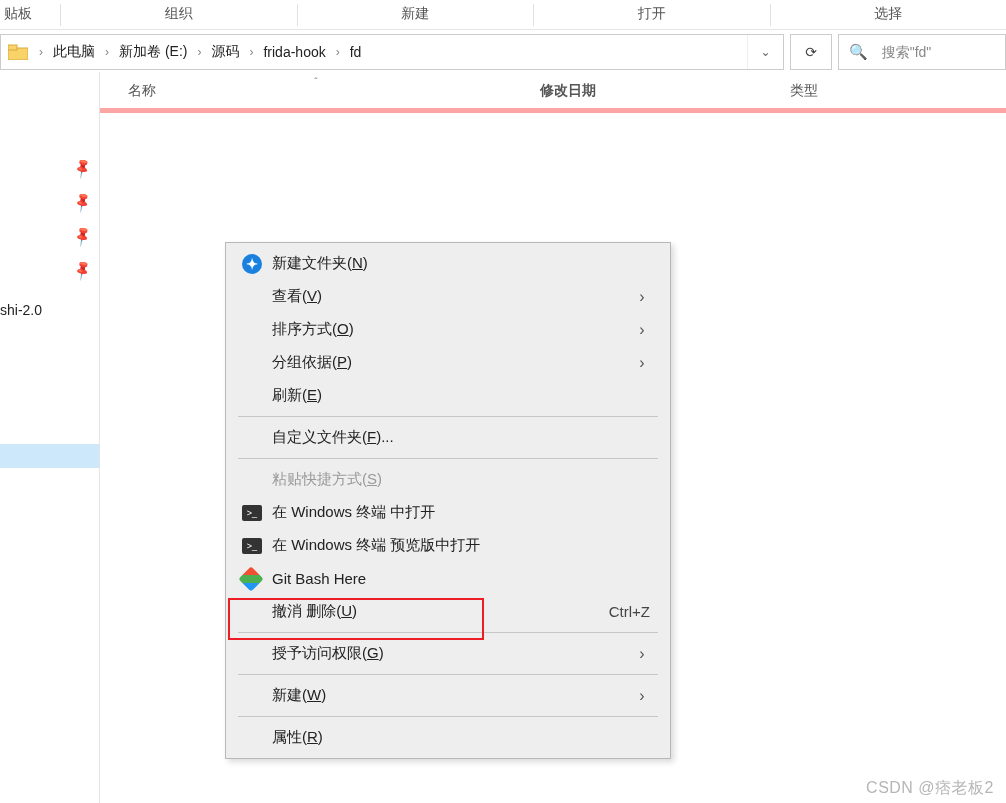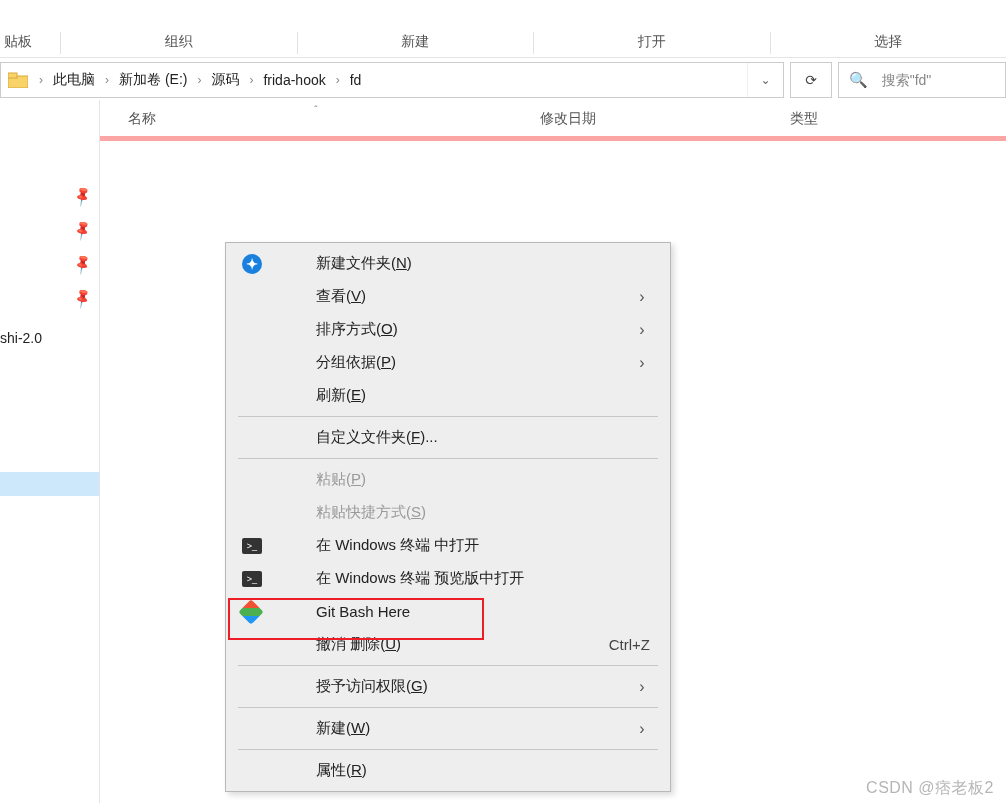--- a/index.html
+++ b/index.html
@@ -13,21 +13,20 @@
     height: 803px;
     overflow: hidden;
     position: relative;
   }
   
   .ribbon {
     display: flex;
     height: 30px;
     border-bottom: 1px solid #e5e5e5;
     position: relative;
-    margin-top: 28px;
   }
   .ribbon-tab {
     flex: 1 1 auto;
     text-align: center;
     padding-top: 5px;
     color: #555;
     font-size: 14px;
   }
   .ribbon .sep {
     width: 1px;
@@ -114,21 +113,21 @@
     position: relative;
   }
   .columns {
     display:flex;
     font-size:14px;
     color:#555;
     padding: 10px 0 8px 0;
     border-bottom: 5px solid #fca5a5;
   }
   .col-name { width: 440px; padding-left: 28px; position:relative;}
-  .col-date { width: 250px; }
+  .col-date { width: 250px; font-weight: bold; }
   .col-type { flex:1; }
   .sort-caret {
     position:absolute; top: -6px; left: 214px;
     font-size: 11px; color:#888;
   }
   .file-row {
     display:flex;
     align-items:center;
     height: 44px;
     font-size: 15px;
@@ -172,21 +171,21 @@
     height: 33px;
     padding: 0 14px 0 14px;
     position:relative;
     font-size:15px;
   }
   .menu-item.disabled { color:#9a9a9a; }
   .mi-icon {
     width: 30px;
     display:flex; align-items:center; justify-content:flex-start;
   }
-  .mi-label { flex:1;margin-left:44px; }
+  .mi-label { flex:1; }
   .mi-label u { text-decoration: underline; }
   .mi-sub {
     width: 24px; text-align:center;
     color:#555; font-size:16px;
   }
   .mi-short { color:#444; font-size:15px; padding-right:4px;}
   .menu-sep {
     height:1px; background:#c7c7c7;
     margin: 4px 10px;
   }
@@ -315,24 +314,20 @@
     <span class="mi-label"><span>刷新(</span><u>E</u><span>)</span></span>
   </div>
   <div class="menu-sep"></div>
   <div class="menu-item">
     <span class="mi-icon"></span>
     <span class="mi-label"><span>自定义文件夹(</span><u>F</u><span>)...</span></span>
   </div>
   <div class="menu-sep"></div>
   <div class="menu-item disabled">
     <span class="mi-icon"></span>
-    <span class="mi-label"><span>粘贴(</span><u>P</u><span>)</span></span>
-  </div>
-  <div class="menu-item disabled">
-    <span class="mi-icon"></span>
     <span class="mi-label"><span>粘贴快捷方式(</span><u>S</u><span>)</span></span>
   </div>
   <div class="menu-item">
     <span class="mi-icon">
         <span class="ico-term">&gt;_</span>
       </span>
     <span class="mi-label">在 Windows 终端 中打开</span>
   </div>
   <div class="menu-item">
     <span class="mi-icon">

